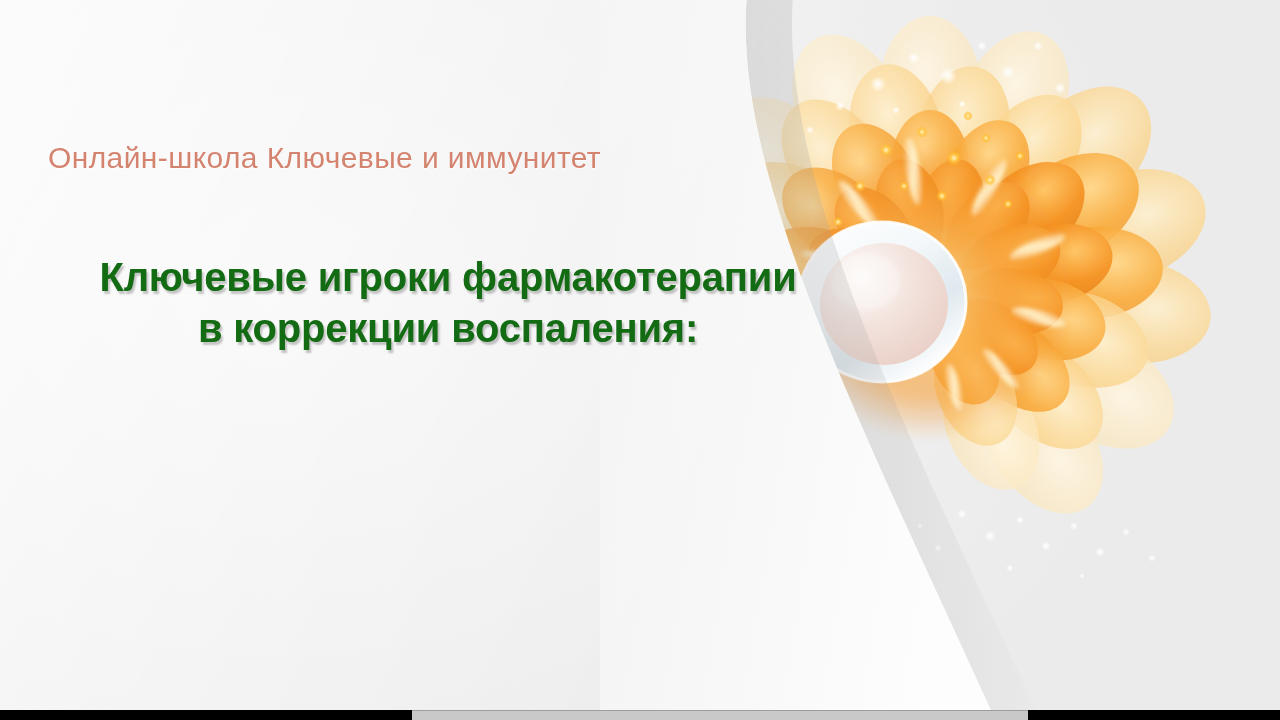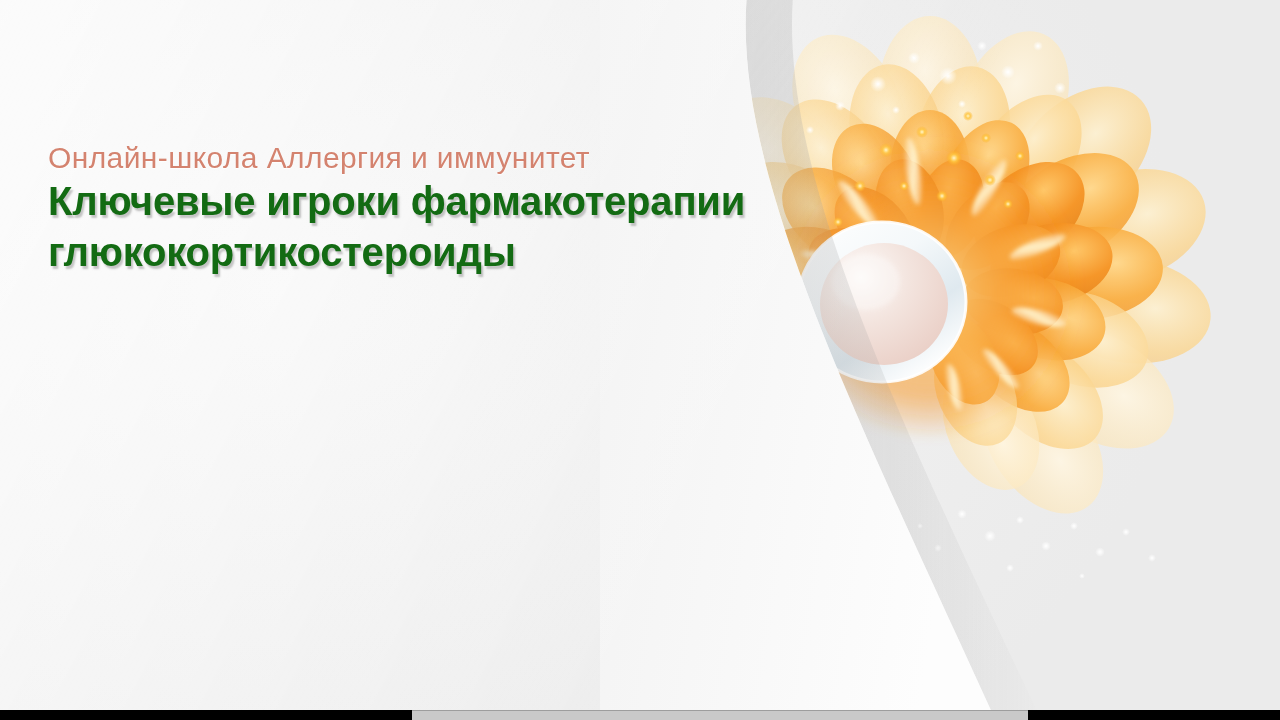--- a/index.html
+++ b/index.html
@@ -61,20 +61,22 @@
   .brand-line {
     font-size: 30px;
     font-weight: 300;
     letter-spacing: 0.4px;
     color: #d4836f;
     white-space: nowrap;
     line-height: 1.2;
     text-shadow: 0 1px 1px rgba(255,255,255,0.85);
   }
   .title {
+    margin-top: 76px;
+    text-align: center;
   }
   .title-line {
     font-size: 40px;
     font-weight: bold;
     color: #136b13;
     line-height: 51px;
     letter-spacing: -0.2px;
     white-space: nowrap;
     text-shadow: 2px 3px 2px rgba(120,120,120,0.42);
   }
@@ -425,25 +427,25 @@
 
       <path d="M150,0 C 120,180 250,430 400,760 L 446,760 C 290,430 168,180 196,0 Z" fill="url(#edgeShadow)" opacity="0.75"></path>
 
       <path d="M150,0 C 120,180 250,430 400,760 L 0,760 L 0,0 Z" fill="url(#sheetGrad)"></path>
     </svg>
   </div>
 
   <div class="bg-sheen"></div>
 
   <div class="text-block">
-    <div class="brand-line">Онлайн-школа Аллергия и иммунитет</div>
+    <div class="brand-line">Онлайн-школа Ключевые и иммунитет</div>
 
     <div class="title">
       <div class="title-line">Ключевые игроки фармакотерапии</div>
-      <div class="title-line">глюкокортикостероиды</div>
+      <div class="title-line">в коррекции воспаления:</div>
     </div>
   </div>
 
   <div class="bottom-bar">
     <div class="bar-seg-dark-left"></div>
     <div class="bar-seg-light"></div>
     <div class="bar-seg-dark-right"></div>
   </div>
 
 </div>

